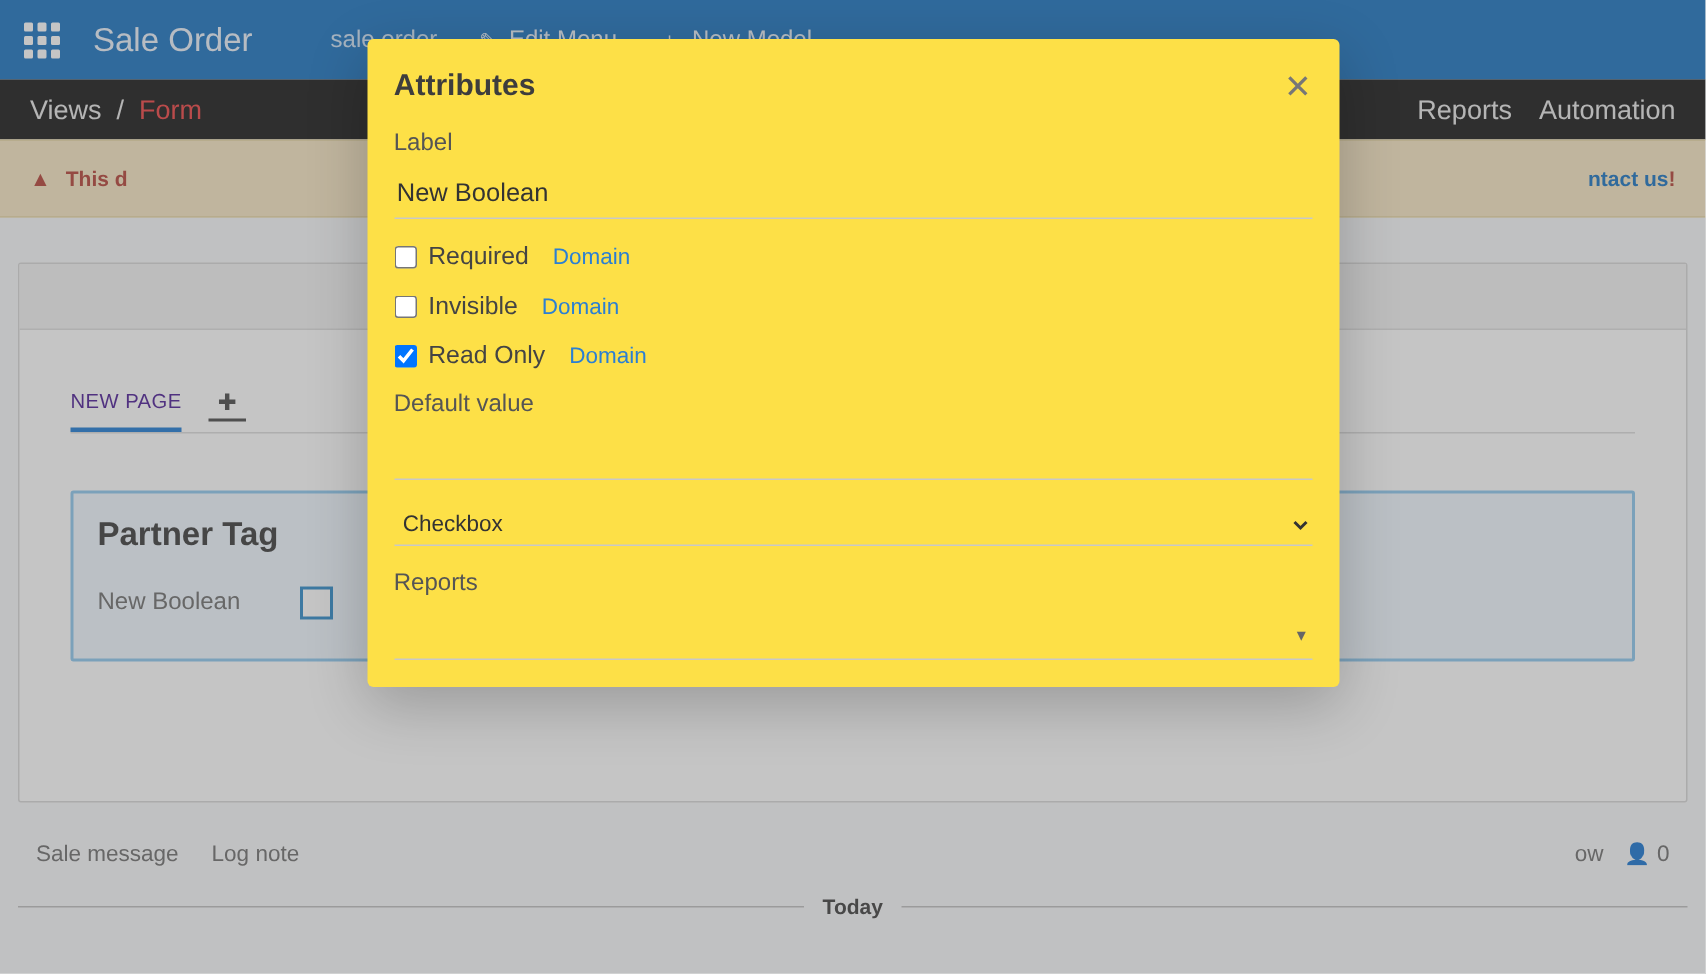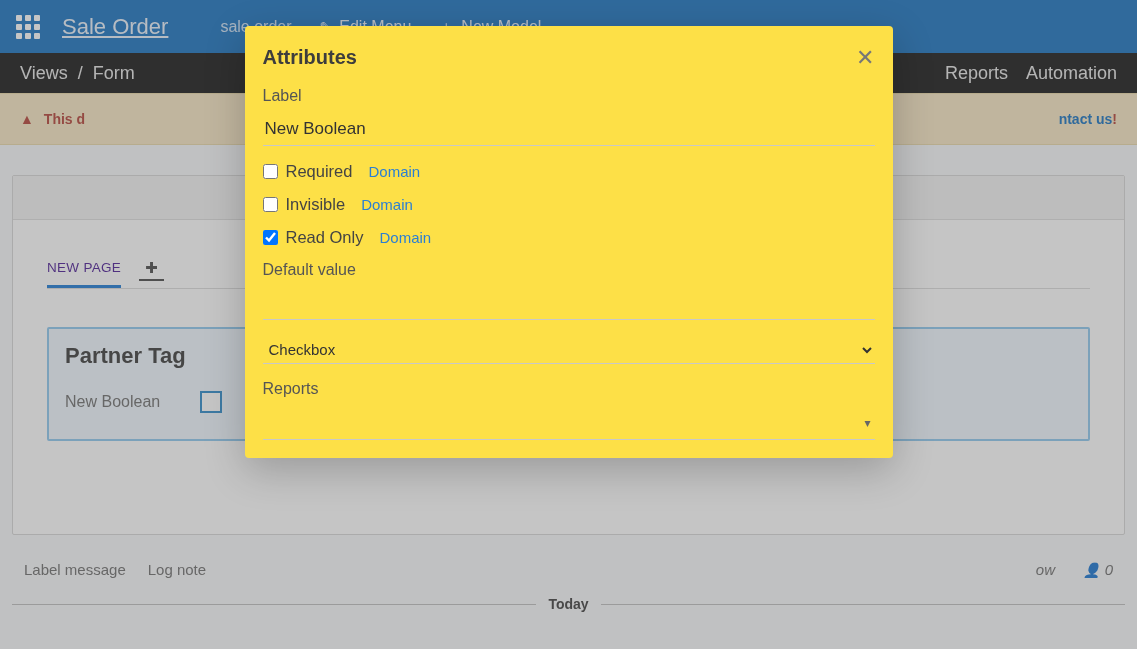--- a/index.html
+++ b/index.html
@@ -25,40 +25,40 @@
     gap: 22px;
   }
   .apps-icon {
     width: 24px; height: 24px;
     display: grid;
     grid-template-columns: repeat(3, 6px);
     grid-template-rows: repeat(3, 6px);
     gap: 3px;
   }
   .apps-icon span { background: #fff; border-radius: 1px; }
-  .topbar .title { font-size: 22px; color: #eaf2fb; font-weight: 400; text-decoration: underline; }
+  .topbar .title { font-size: 22px; color: #eaf2fb; font-weight: 400; }
   .topbar .model { font-size: 16px; color: #cfe3f6; margin-left: 30px; }
   .topbar .menuitem { font-size: 16px; color: #eaf2fb; display: flex; align-items: center; gap: 8px; margin-left: 6px; }
   .topbar .menuitem .glyph { font-size: 14px; }
 
   
   .subbar {
     background: #1a1a1a;
     color: #e6e6e6;
     height: 40px;
     display: flex;
     align-items: center;
     justify-content: space-between;
     padding: 0 20px;
     font-size: 18px;
   }
   .subbar .left { display: flex; align-items: center; gap: 10px; }
   .subbar .right { display: flex; align-items: center; gap: 18px; }
   .subbar .link { color: #e6e6e6; }
-  .subbar .active { color: #e5e5e5; text-align: right; }
+  .subbar .active { color: #ef4444; text-align: right; }
 
   
   .banner {
     background: #f7e7c3;
     color: #b54338;
     font-weight: 600;
     height: 52px;
     display: flex;
     align-items: center;
     justify-content: center;
@@ -134,21 +134,21 @@
   
   .chatter {
     display: flex;
     justify-content: space-between;
     align-items: center;
     padding: 14px 24px 0 24px;
     color: #6f6f6f;
     font-size: 15px;
   }
   .chatter .left { display: flex; gap: 22px; }
-  .chatter .right { display: flex; gap: 28px; align-items: flex-start; font-style: italic; }
+  .chatter .right { display: flex; gap: 14px; align-items: flex-start; }
 
   .today-divider {
     display: flex;
     align-items: center;
     justify-content: center;
     margin: 18px 12px 0 12px;
     position: relative;
   }
   .today-divider::before, .today-divider::after {
     content: ""; flex: 1; height: 1px; background: #bfbfbf;
@@ -312,21 +312,21 @@
           <span>New Boolean</span>
           <span class="chk-outline"></span>
         </div>
       </div>
     </div>
   </div>
 </div>
 
 <div class="chatter">
   <div class="left">
-    <span>Label message</span>
+    <span>Sale message</span>
     <span>Log note</span>
   </div>
   <div class="right">
     <span>ow</span>
     <span>
       <span class="person-glyph">👤</span>
       <span>0</span>
     </span>
   </div>
 </div>

